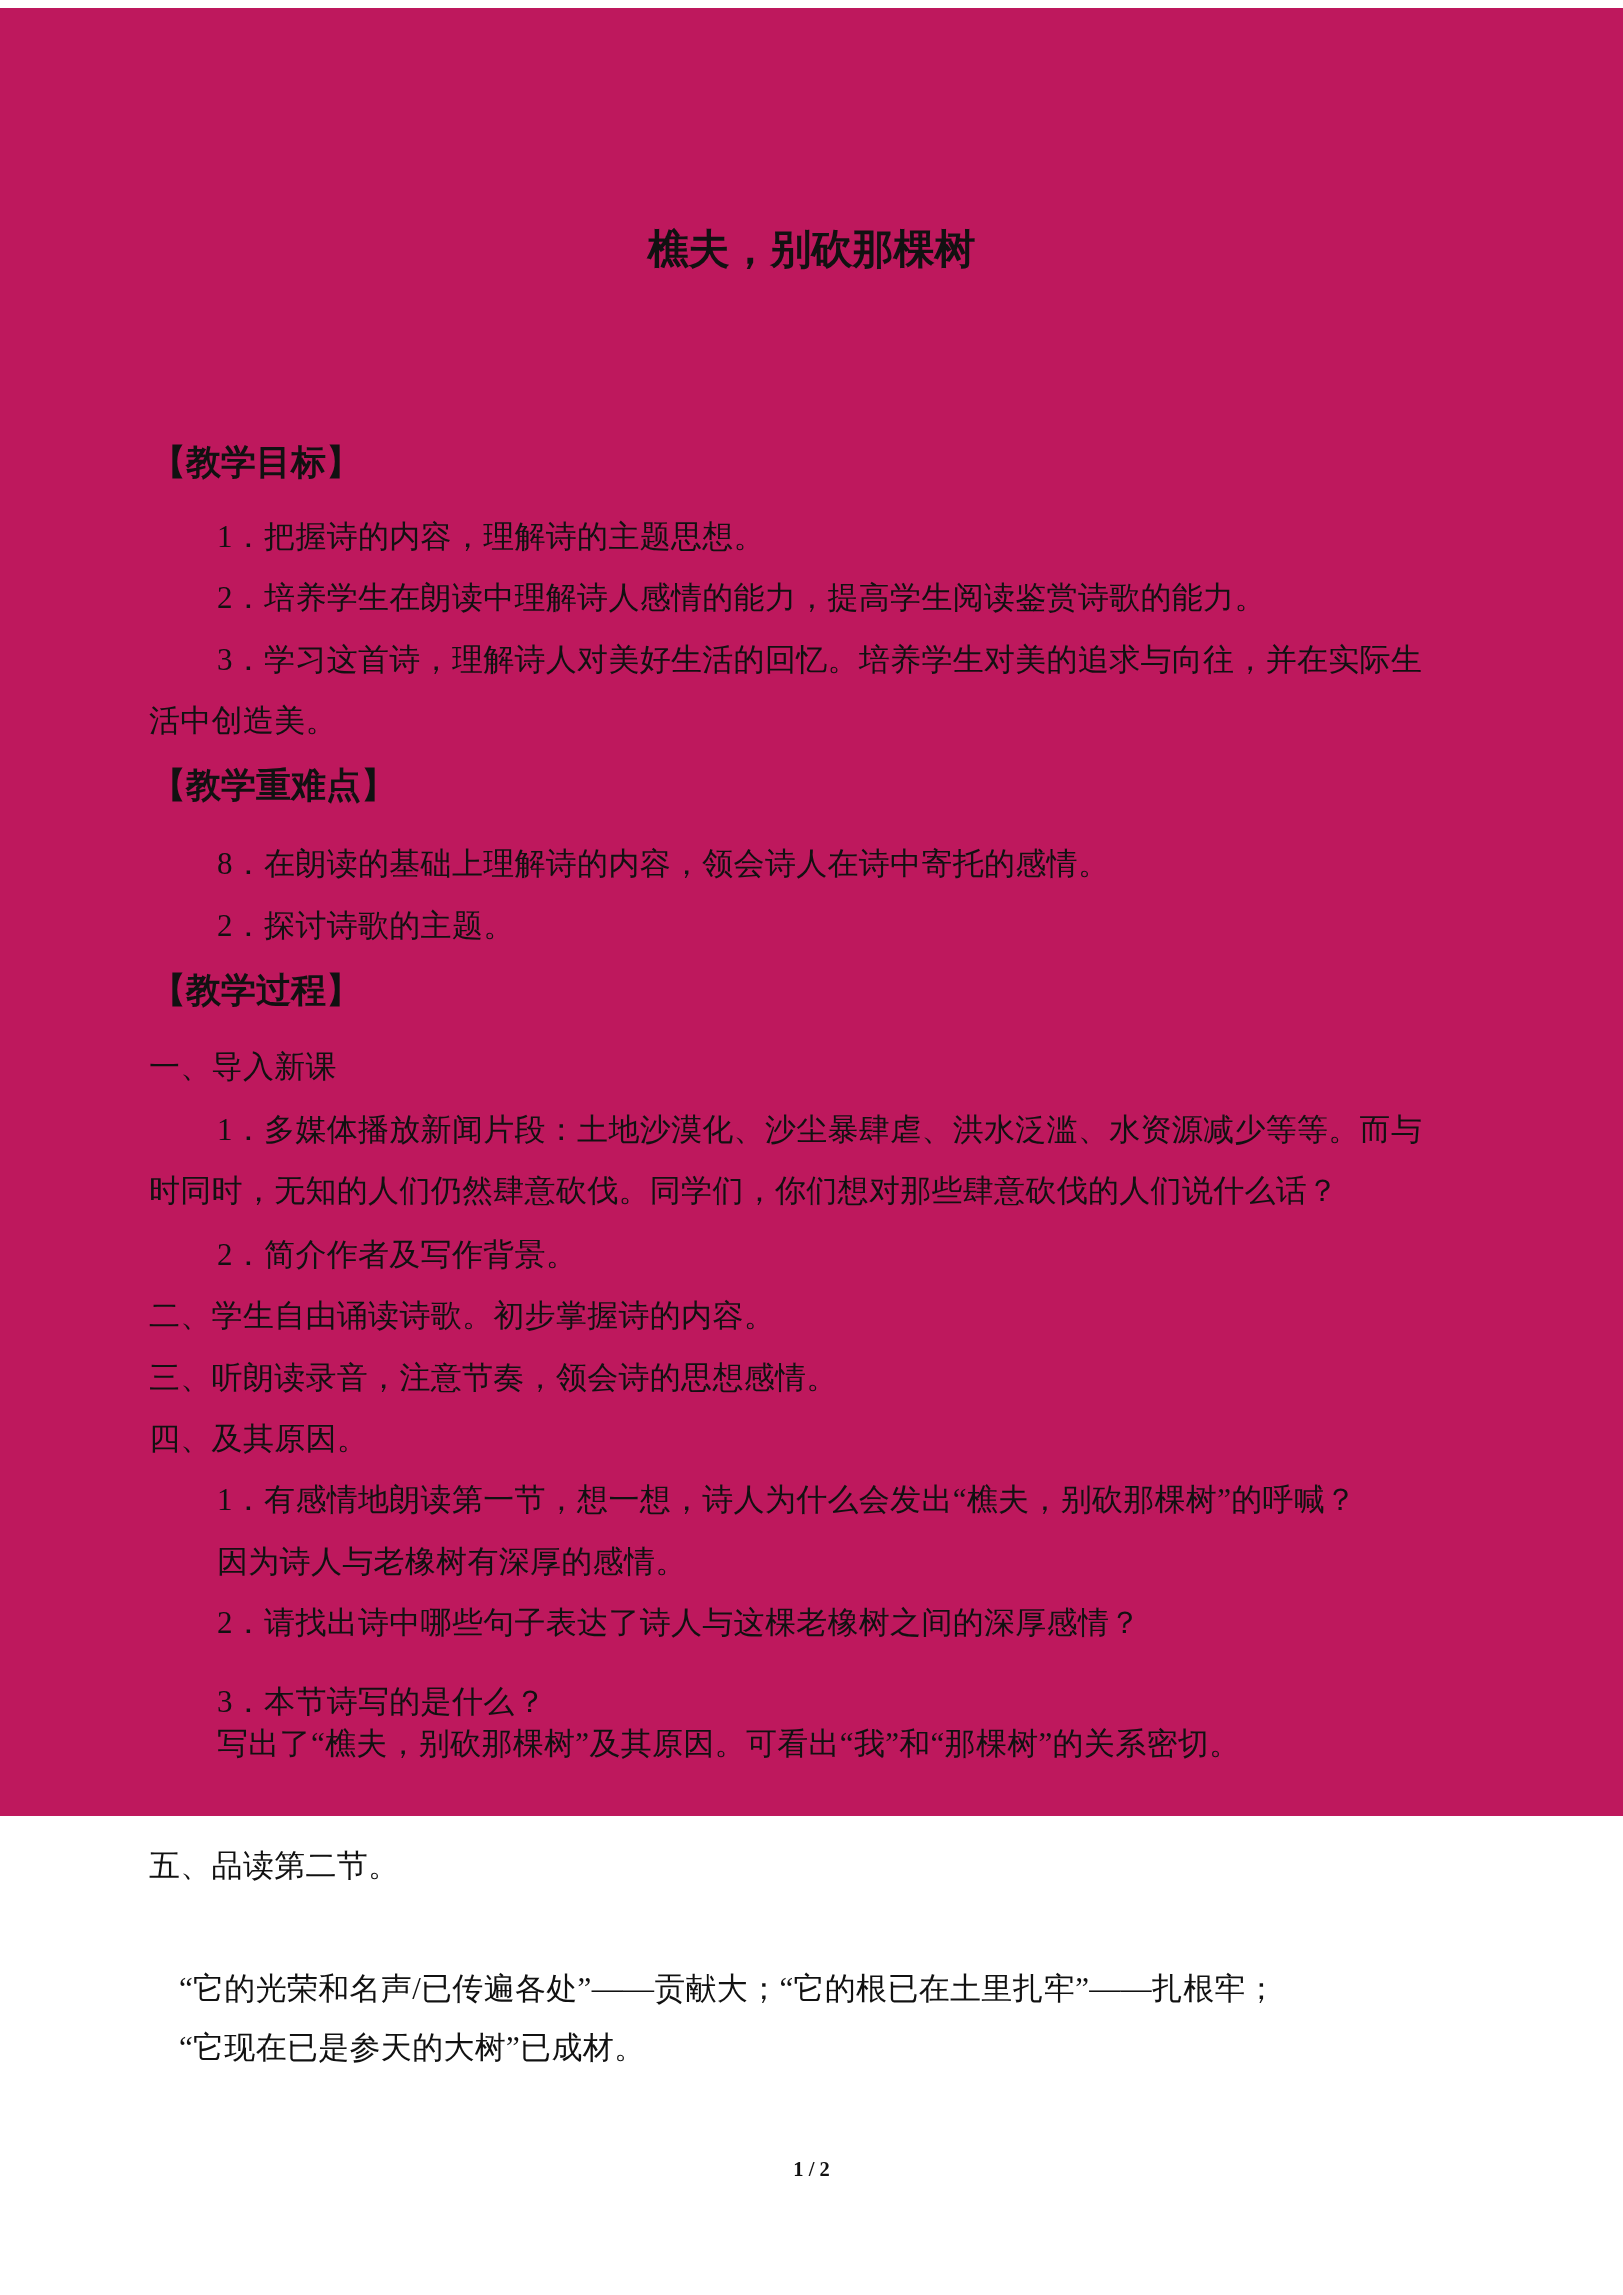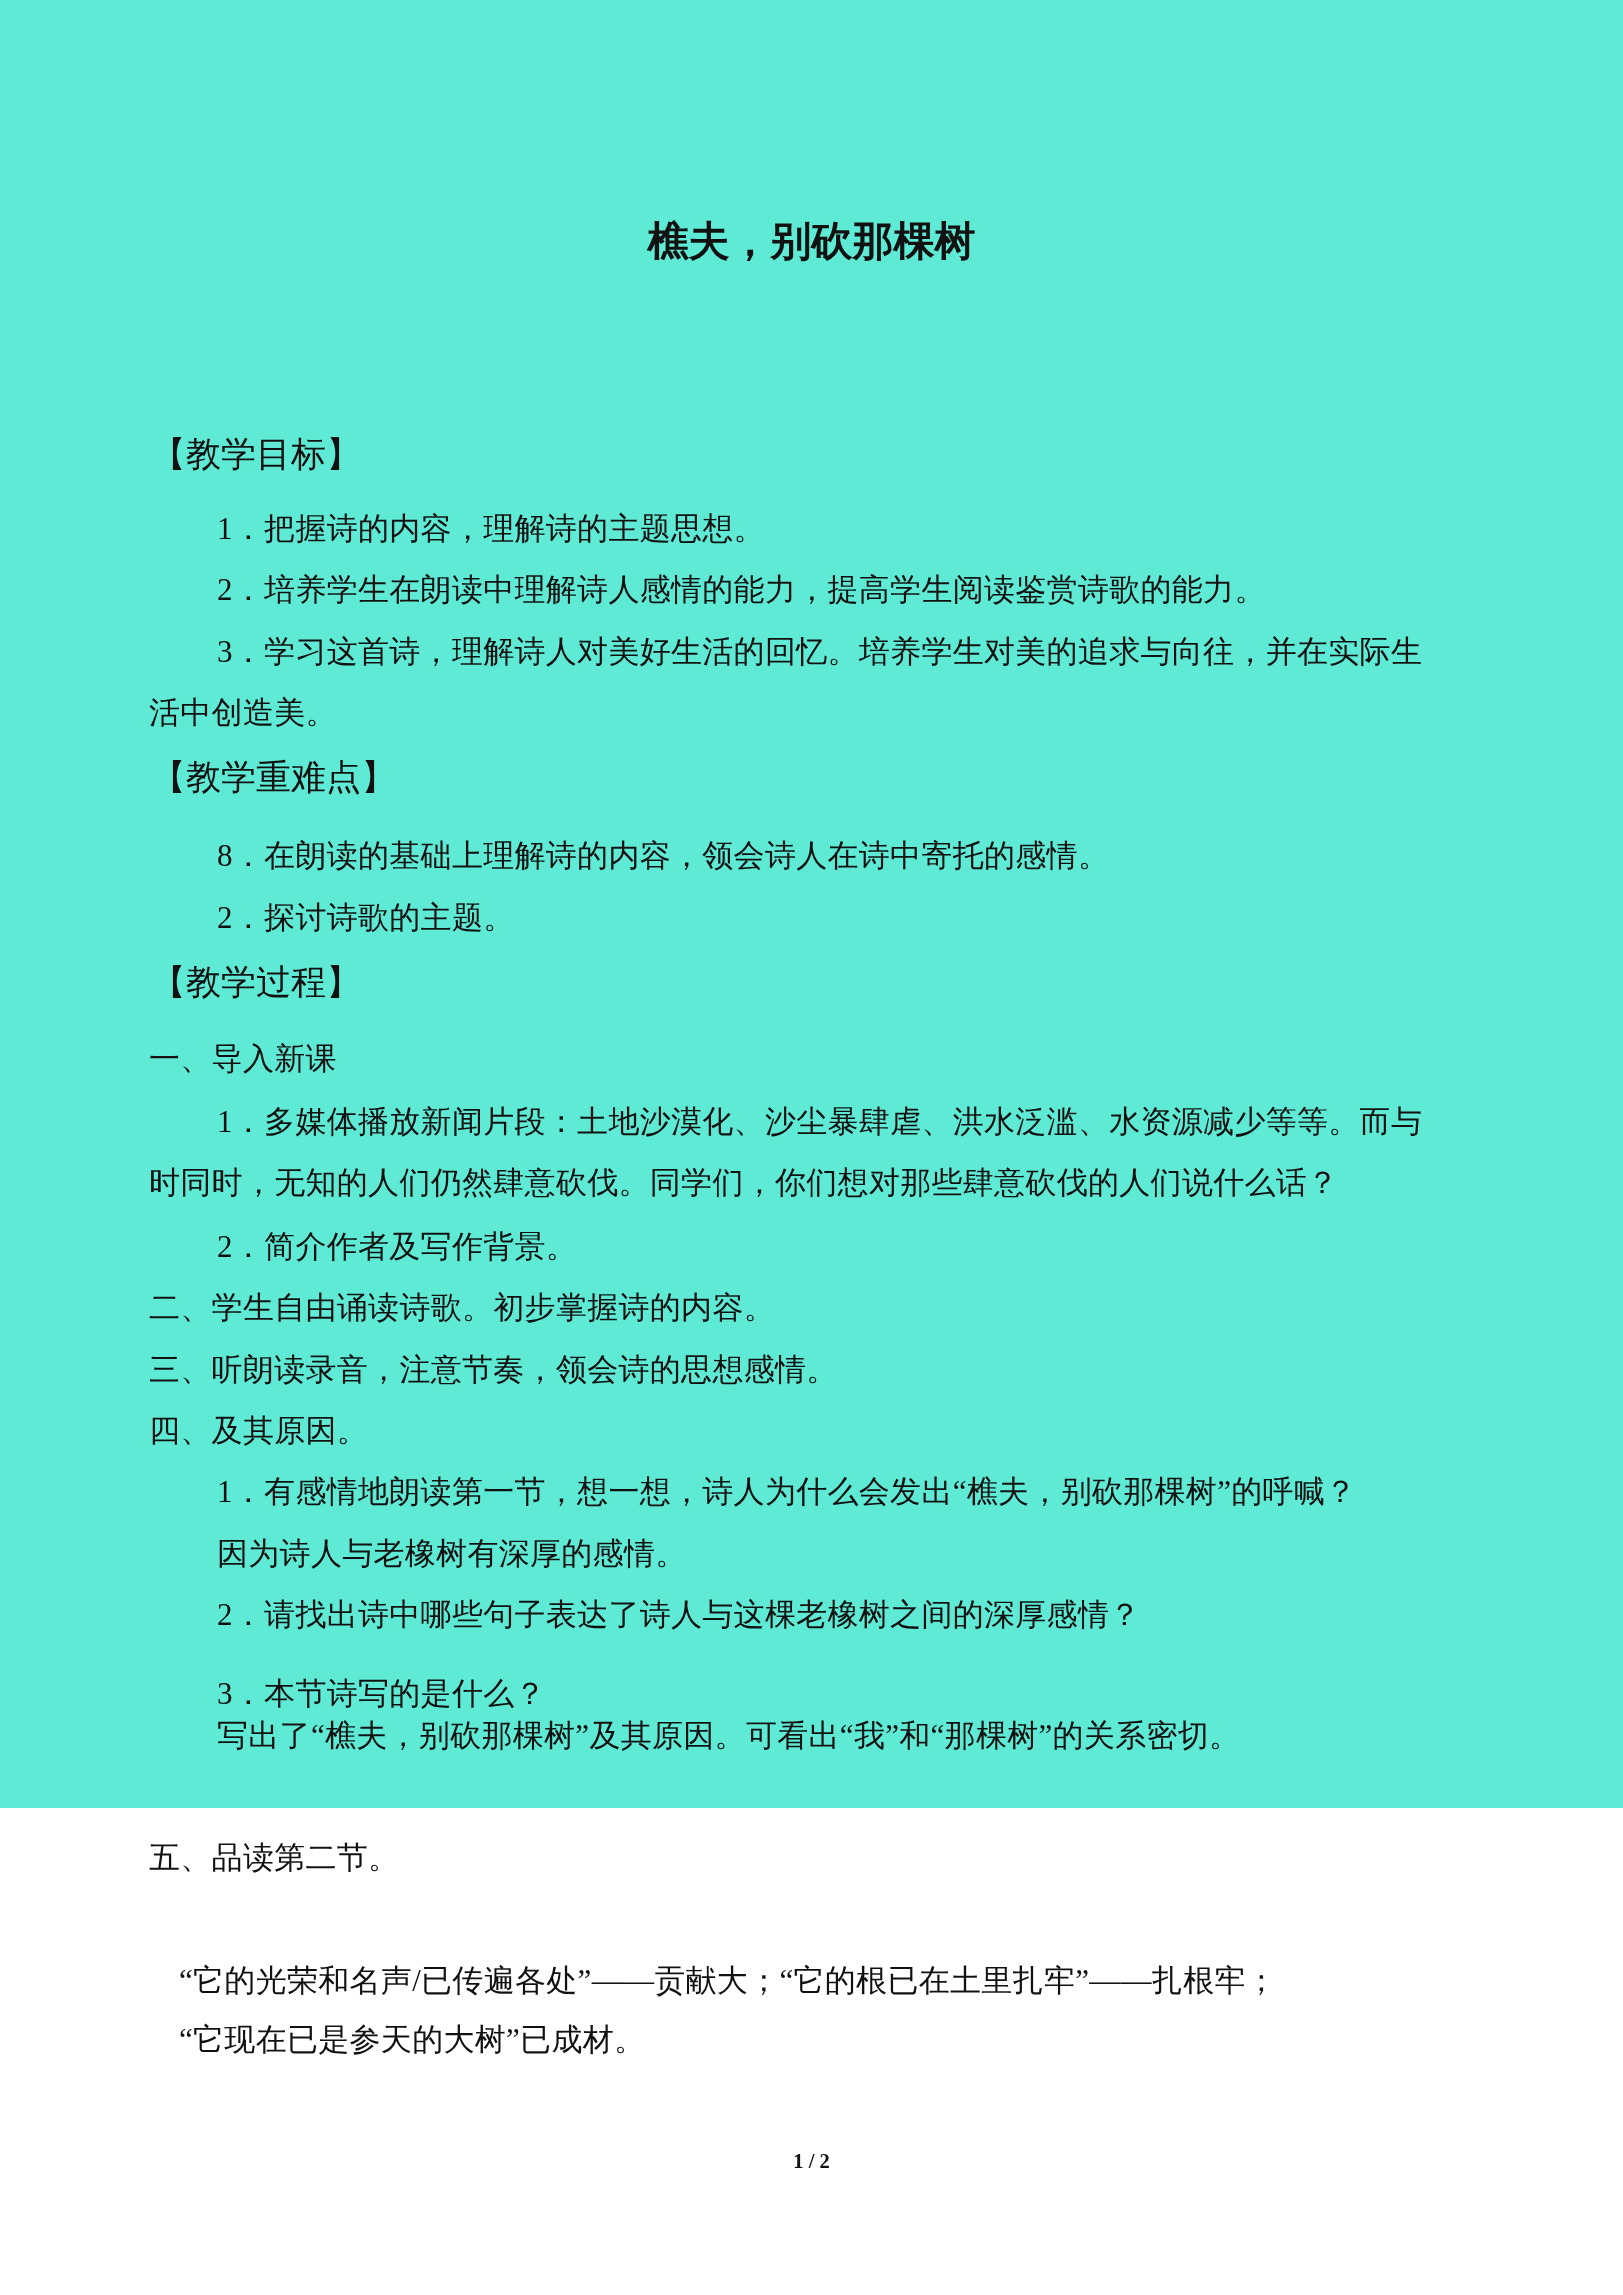--- a/index.html
+++ b/index.html
@@ -1,22 +1,22 @@
 <!DOCTYPE html>
 <html style="font-size:11px"><head>
 <meta charset="utf-8">
 <style>
   html, body { margin: 0; padding: 0; background: #ffffff; }
   body { width: 1623px; height: 2295px; position: relative; overflow: hidden;
          font-family: "Liberation Serif", "DejaVu Serif", serif; color: #111111; }
-  .page { position: absolute; left: 0; top: 0; width: 1623px; height: 1808px; background: #5eead4; }
+  .page { position: absolute; left: 0; top: 8px; width: 1623px; height: 1808px; background: #be185d; }
   .line { position: absolute; white-space: nowrap; font-size: 31px; line-height: 41px; letter-spacing: 0.3px; }
   .title { position: absolute; left: 0; width: 1623px; top: 217px; text-align: center;
            font-size: 41px; line-height: 49px; font-weight: bold; font-family: "DejaVu Sans", "Liberation Sans", sans-serif; }
-  .heading { position: absolute; font-size: 35px; line-height: 44px; font-weight: normal;
+  .heading { position: absolute; font-size: 35px; line-height: 44px; font-weight: bold;
              font-family: "DejaVu Sans", "Liberation Sans", sans-serif; left: 151px; }
   .ind1 { left: 217px; }
   .ind0 { left: 149px; }
   .pagenum { position: absolute; left: 0; width: 1623px; top: 2149px; text-align: center;
              font-size: 20.5px; font-weight: bold; line-height: 24.5px; }
 </style>
 </head>
 <body>
 
 <div class="page">

